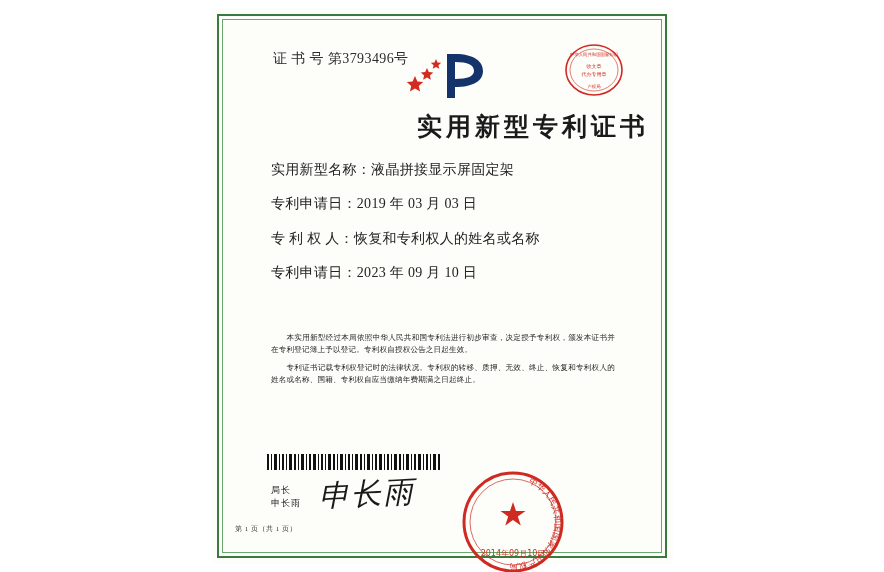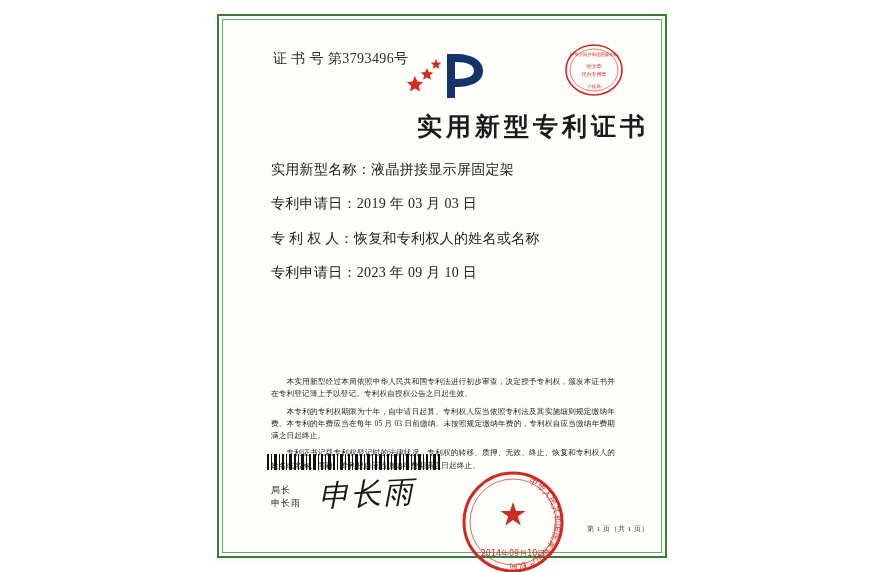--- a/index.html
+++ b/index.html
@@ -130,21 +130,20 @@
   .field-value {
     display: inline-block;
     letter-spacing: 0.3px;
   }
 
   .paragraphs {
     position: absolute;
     left: 36px;
     right: 34px;
     top: 304px;
-    margin-top: 44px;
   }
   .para {
     font-size: 7.6px;
     color: #262626;
     line-height: 1.62;
     text-align: justify;
     text-indent: 15.5px;
     margin-bottom: 5px;
     letter-spacing: 0.15px;
   }
@@ -190,21 +189,21 @@
     width: 108px;
     height: 108px;
   }
   .seal-round svg { display: block; }
 
   .footer {
     position: absolute;
     left: 0;
     right: 0;
     bottom: 10px;
-    text-align: right;
+    text-align: left;
     font-size: 7px;
     color: #333;
     letter-spacing: 0.5px;
   }
 </style>
 </head>
 <body>
 
 <div class="page">
   <div class="certificate">
@@ -257,21 +256,20 @@
         <div class="field-row">
           <span class="field-label">专 利 权 人：</span><span class="field-value">恢复和专利权人的姓名或名称</span>
         </div>
         <div class="field-row">
           <span class="field-label">专利申请日：</span><span class="field-value">2023 年 09 月 10 日</span>
         </div>
       </div>
 
       <div class="paragraphs">
         <div class="para">本实用新型经过本局依照中华人民共和国专利法进行初步审查，决定授予专利权，颁发本证书并在专利登记簿上予以登记。专利权自授权公告之日起生效。</div>
-        <div class="para">本专利的专利权期限为十年，自申请日起算。专利权人应当依照专利法及其实施细则规定缴纳年费。本专利的年费应当在每年 05 月 03 日前缴纳。未按照规定缴纳年费的，专利权自应当缴纳年费期满之日起终止。</div>
         <div class="para">专利证书记载专利权登记时的法律状况。专利权的转移、质押、无效、终止、恢复和专利权人的姓名或名称、国籍、专利权自应当缴纳年费期满之日起终止。</div>
       </div>
 
       <div class="barcode">
         <svg width="176" height="16" viewBox="0 0 176 16">
           <g fill="#111">
             <rect x="0" y="0" width="2" height="16"></rect>
               <rect x="4" y="0" width="1" height="16"></rect>
             <rect x="7" y="0" width="3" height="16"></rect>
               <rect x="12" y="0" width="1" height="16"></rect>

